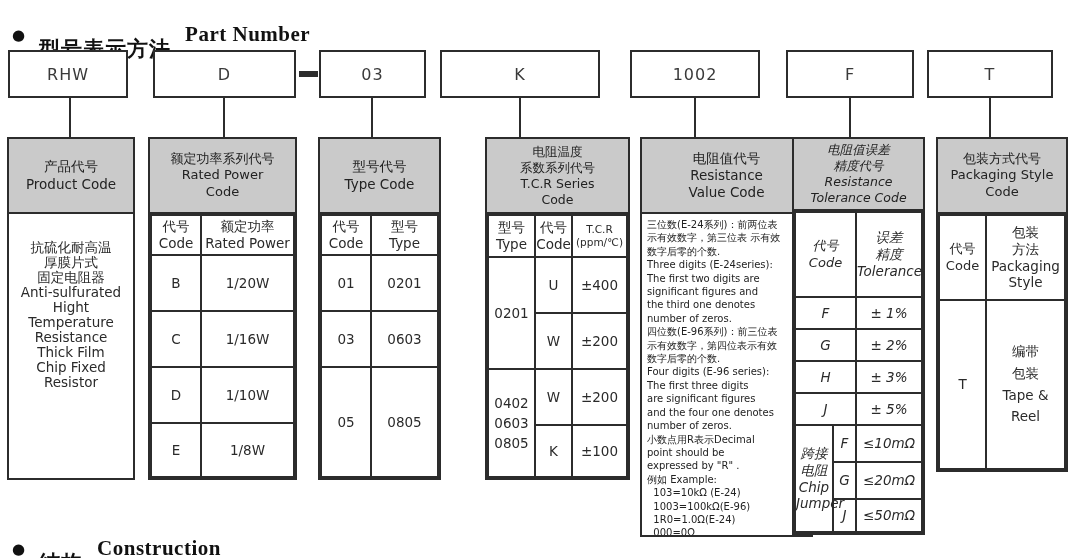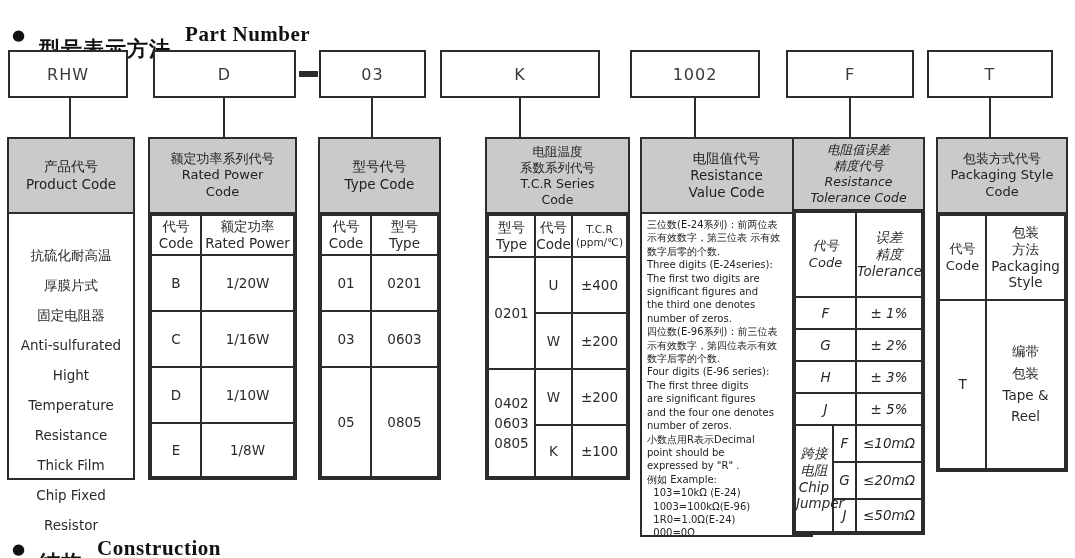--- a/index.html
+++ b/index.html
@@ -37,21 +37,21 @@
     border:2px solid #2c2c2c; text-align:center; vertical-align:middle;
     white-space:pre-line; padding:0; font-size:13.5px; color:#2a2a2a; line-height:1.25;
   }
   td.el { border-left:none; } td.er { border-right:none; }
   td.et { border-top:none; }  td.eb { border-bottom:none; }
   td.sub { font-size:12px; line-height:1.3; }
   td.small { font-size:10px; line-height:1.25; }
   td.big { font-size:14px; }
 
   .product-body {
-    text-align:center; white-space:pre-line; font-size:13.5px; line-height:30px;
+    text-align:center; white-space:pre-line; font-size:13.5px; line-height:15px;
     padding-top:26px; color:#2a2a2a;
   }
   .resist-body {
     text-align:left; white-space:pre; font-size:10px; line-height:13.4px;
     padding:4px 3px 0 5px; color:#222; overflow:hidden;
   }
 </style>
 </head>
 <body>
 

